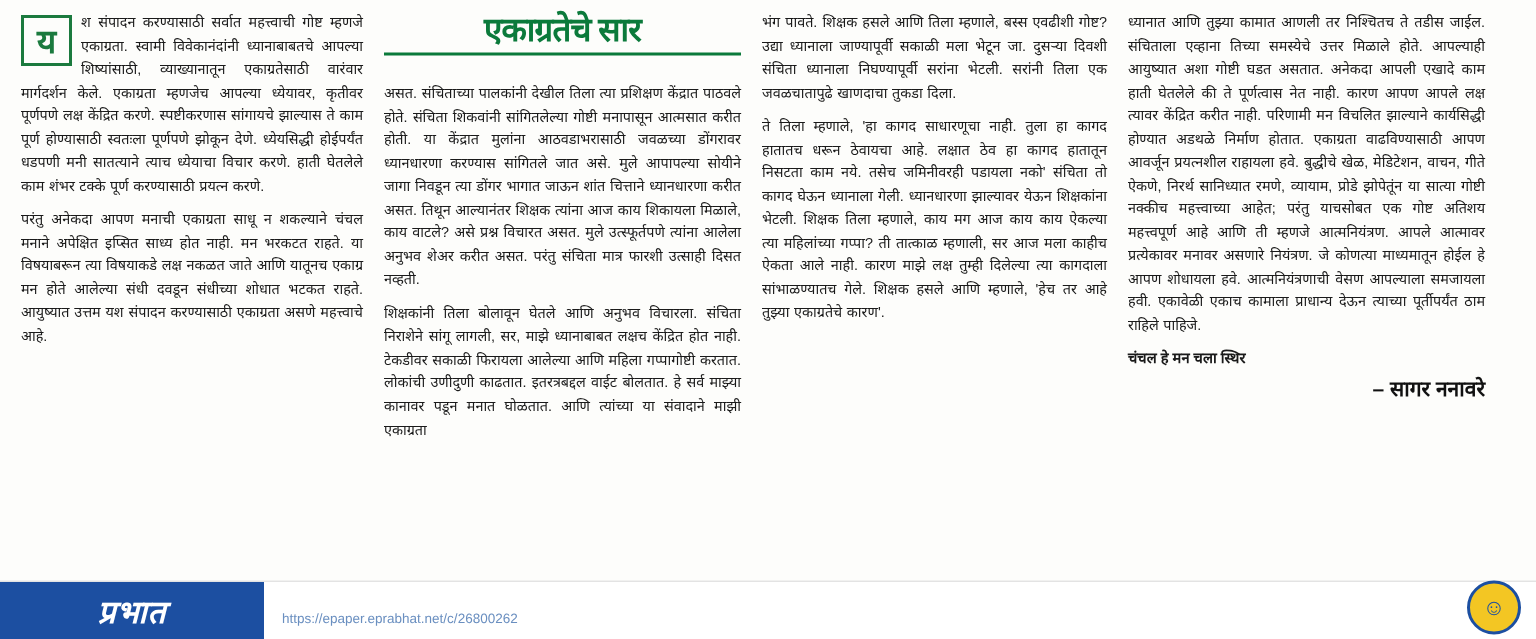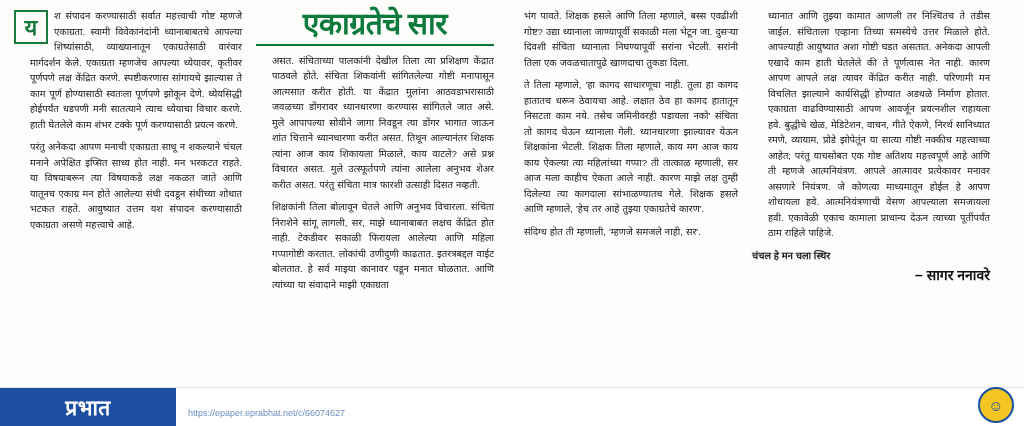--- a/index.html
+++ b/index.html
@@ -38,24 +38,24 @@
   }
   .col.c1 { width: 228px; flex: 0 0 228px; }
   .col.c2 { width: 238px; flex: 0 0 238px; }
   .col.c3 { width: 230px; flex: 0 0 230px; }
   .col.c4 { width: 238px; flex: 0 0 238px; }
 
   .headline {
     font-family: "Liberation Serif", serif;
     font-weight: bold;
     color: #0b7a3b;
-    font-size: 30px;
+    font-size: 22px;
     line-height: 1.05;
     letter-spacing: -0.5px;
-    margin: 0 0 7px 0;
+    margin: 0 0 18px 0;
     text-align: center;
     border-bottom: 2px solid #0b7a3b;
     padding-bottom: 4px;
   }
 
   .dropcap-wrap {
     display: block;
   }
   .dropcap {
     float: left;
@@ -66,21 +66,21 @@
     color: #1b7a3e;
     font-family: "Liberation Serif", serif;
     font-weight: bold;
     font-size: 22px;
     line-height: 32px;
     text-align: center;
     box-sizing: border-box;
   }
 
   p.body {
-    margin: 0 0 7px 16px;
+    margin: 0 0 7px 0;
     font-family: "Liberation Sans", sans-serif;
     font-size: 9.6px;
     line-height: 1.62;
     color: #1a1a1a;
     text-align: justify;
     text-justify: inter-word;
     word-spacing: 0.4px;
   }
   p.body.tight { margin-bottom: 5px; }
   .poem {
@@ -112,20 +112,21 @@
     position: absolute;
     left: 0;
     bottom: 0;
     width: 176px;
     height: 38px;
     background: #1c4fa1;
     color: #fff;
     display: flex;
     align-items: center;
     justify-content: center;
+    font-style: italic;
   }
   .brand-text {
     font-family: "Liberation Serif", serif;
     font-weight: bold;
     font-size: 21px;
     letter-spacing: 0.5px;
   }
   .footer-meta {
     position: absolute;
     left: 188px;
@@ -177,38 +178,37 @@
 
     <div class="col c2">
       <h1 class="headline">एकाग्रतेचे सार</h1>
       <p class="body">असत. संचिताच्या पालकांनी देखील तिला त्या प्रशिक्षण केंद्रात पाठवले होते. संचिता शिकवांनी सांगितलेल्या गोष्टी मनापासून आत्मसात करीत होती. या केंद्रात मुलांना आठवडाभरासाठी जवळच्या डोंगरावर ध्यानधारणा करण्यास सांगितले जात असे. मुले आपापल्या सोयीने जागा निवडून त्या डोंगर भागात जाऊन शांत चित्ताने ध्यानधारणा करीत असत. तिथून आल्यानंतर शिक्षक त्यांना आज काय शिकायला मिळाले, काय वाटले? असे प्रश्न विचारत असत. मुले उत्स्फूर्तपणे त्यांना आलेला अनुभव शेअर करीत असत. परंतु संचिता मात्र फारशी उत्साही दिसत नव्हती.</p>
       <p class="body">शिक्षकांनी तिला बोलावून घेतले आणि अनुभव विचारला. संचिता निराशेने सांगू लागली, सर, माझे ध्यानाबाबत लक्षच केंद्रित होत नाही. टेकडीवर सकाळी फिरायला आलेल्या आणि महिला गप्पागोष्टी करतात. लोकांची उणीदुणी काढतात. इतरत्रबद्दल वाईट बोलतात. हे सर्व माझ्या कानावर पडून मनात घोळतात. आणि त्यांच्या या संवादाने माझी एकाग्रता</p>
     </div>
 
     <div class="col c3">
       <p class="body">भंग पावते. शिक्षक हसले आणि तिला म्हणाले, बस्स एवढीशी गोष्ट? उद्या ध्यानाला जाण्यापूर्वी सकाळी मला भेटून जा. दुसऱ्या दिवशी संचिता ध्यानाला निघण्यापूर्वी सरांना भेटली. सरांनी तिला एक जवळचातापुढे खाणदाचा तुकडा दिला.</p>
       <p class="body">ते तिला म्हणाले, 'हा कागद साधारणूचा नाही. तुला हा कागद हातातच धरून ठेवायचा आहे. लक्षात ठेव हा कागद हातातून निसटता काम नये. तसेच जमिनीवरही पडायला नको' संचिता तो कागद घेऊन ध्यानाला गेली. ध्यानधारणा झाल्यावर येऊन शिक्षकांना भेटली. शिक्षक तिला म्हणाले, काय मग आज काय काय ऐकल्या त्या महिलांच्या गप्पा? ती तात्काळ म्हणाली, सर आज मला काहीच ऐकता आले नाही. कारण माझे लक्ष तुम्ही दिलेल्या त्या कागदाला सांभाळण्यातच गेले. शिक्षक हसले आणि म्हणाले, 'हेच तर आहे तुझ्या एकाग्रतेचे कारण'.</p>
-      <p class="body tight">संदिग्ध होत ती म्हणाली, 'म्हणजे समजले नाही, सर'.</p>
     </div>
 
     <div class="col c4">
       <p class="body">ध्यानात आणि तुझ्या कामात आणली तर निश्चितच ते तडीस जाईल. संचिताला एव्हाना तिच्या समस्येचे उत्तर मिळाले होते. आपल्याही आयुष्यात अशा गोष्टी घडत असतात. अनेकदा आपली एखादे काम हाती घेतलेले की ते पूर्णत्वास नेत नाही. कारण आपण आपले लक्ष त्यावर केंद्रित करीत नाही. परिणामी मन विचलित झाल्याने कार्यसिद्धी होण्यात अडथळे निर्माण होतात. एकाग्रता वाढविण्यासाठी आपण आवर्जून प्रयत्नशील राहायला हवे. बुद्धीचे खेळ, मेडिटेशन, वाचन, गीते ऐकणे, निरर्थ सानिध्यात रमणे, व्यायाम, प्रोडे झोपेतूंन या सात्या गोष्टी नक्कीच महत्त्वाच्या आहेत; परंतु याचसोबत एक गोष्ट अतिशय महत्त्वपूर्ण आहे आणि ती म्हणजे आत्मनियंत्रण. आपले आत्मावर प्रत्येकावर मनावर असणारे नियंत्रण. जे कोणत्या माध्यमातून होईल हे आपण शोधायला हवे. आत्मनियंत्रणाची वेसण आपल्याला समजायला हवी. एकावेळी एकाच कामाला प्राधान्य देऊन त्याच्या पूर्तीपर्यंत ठाम राहिले पाहिजे.</p>
       <div class="poem">
         <div>चंचल हे मन चला स्थिर</div>
       </div>
       <div class="author">– सागर ननावरे</div>
     </div>
 
   </div>
 
   <div class="footer">
     <div class="brand">
       <span class="brand-text">प्रभात</span>
     </div>
     <div class="footer-meta">
-      <a class="footer-link" href="#">https://epaper.eprabhat.net/c/66074627</a>
+      <a class="footer-link" href="#">https://epaper.eprabhat.net/c/26800262</a>
     </div>
     <div class="mascot">
       <span class="face">☺</span>
     </div>
   </div>
 
 </div>
 
 </body></html>

